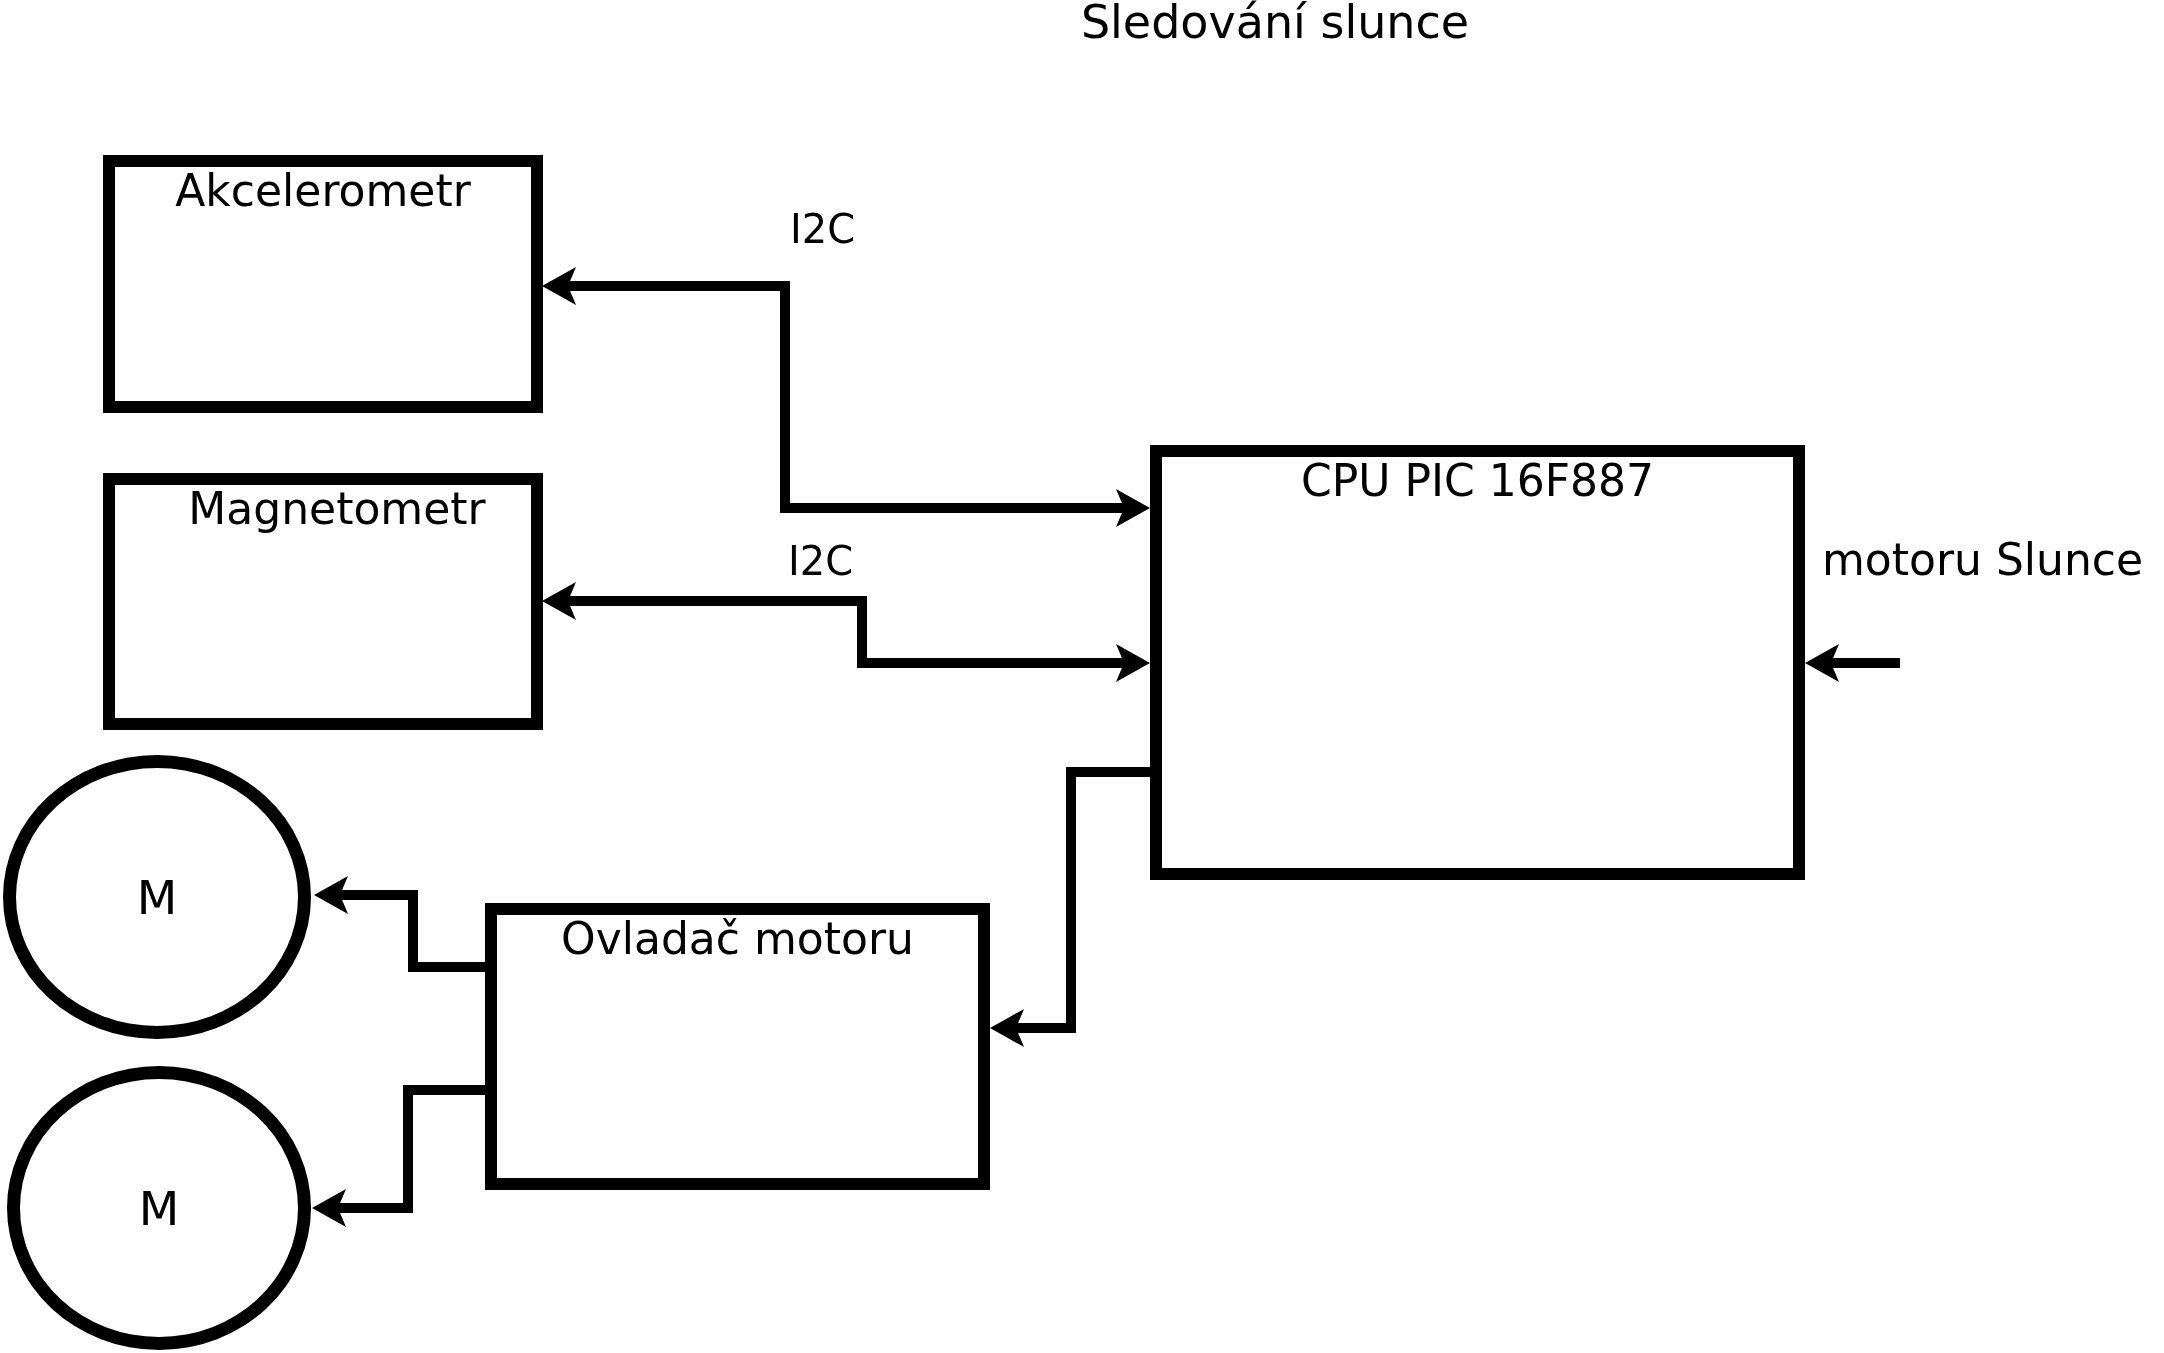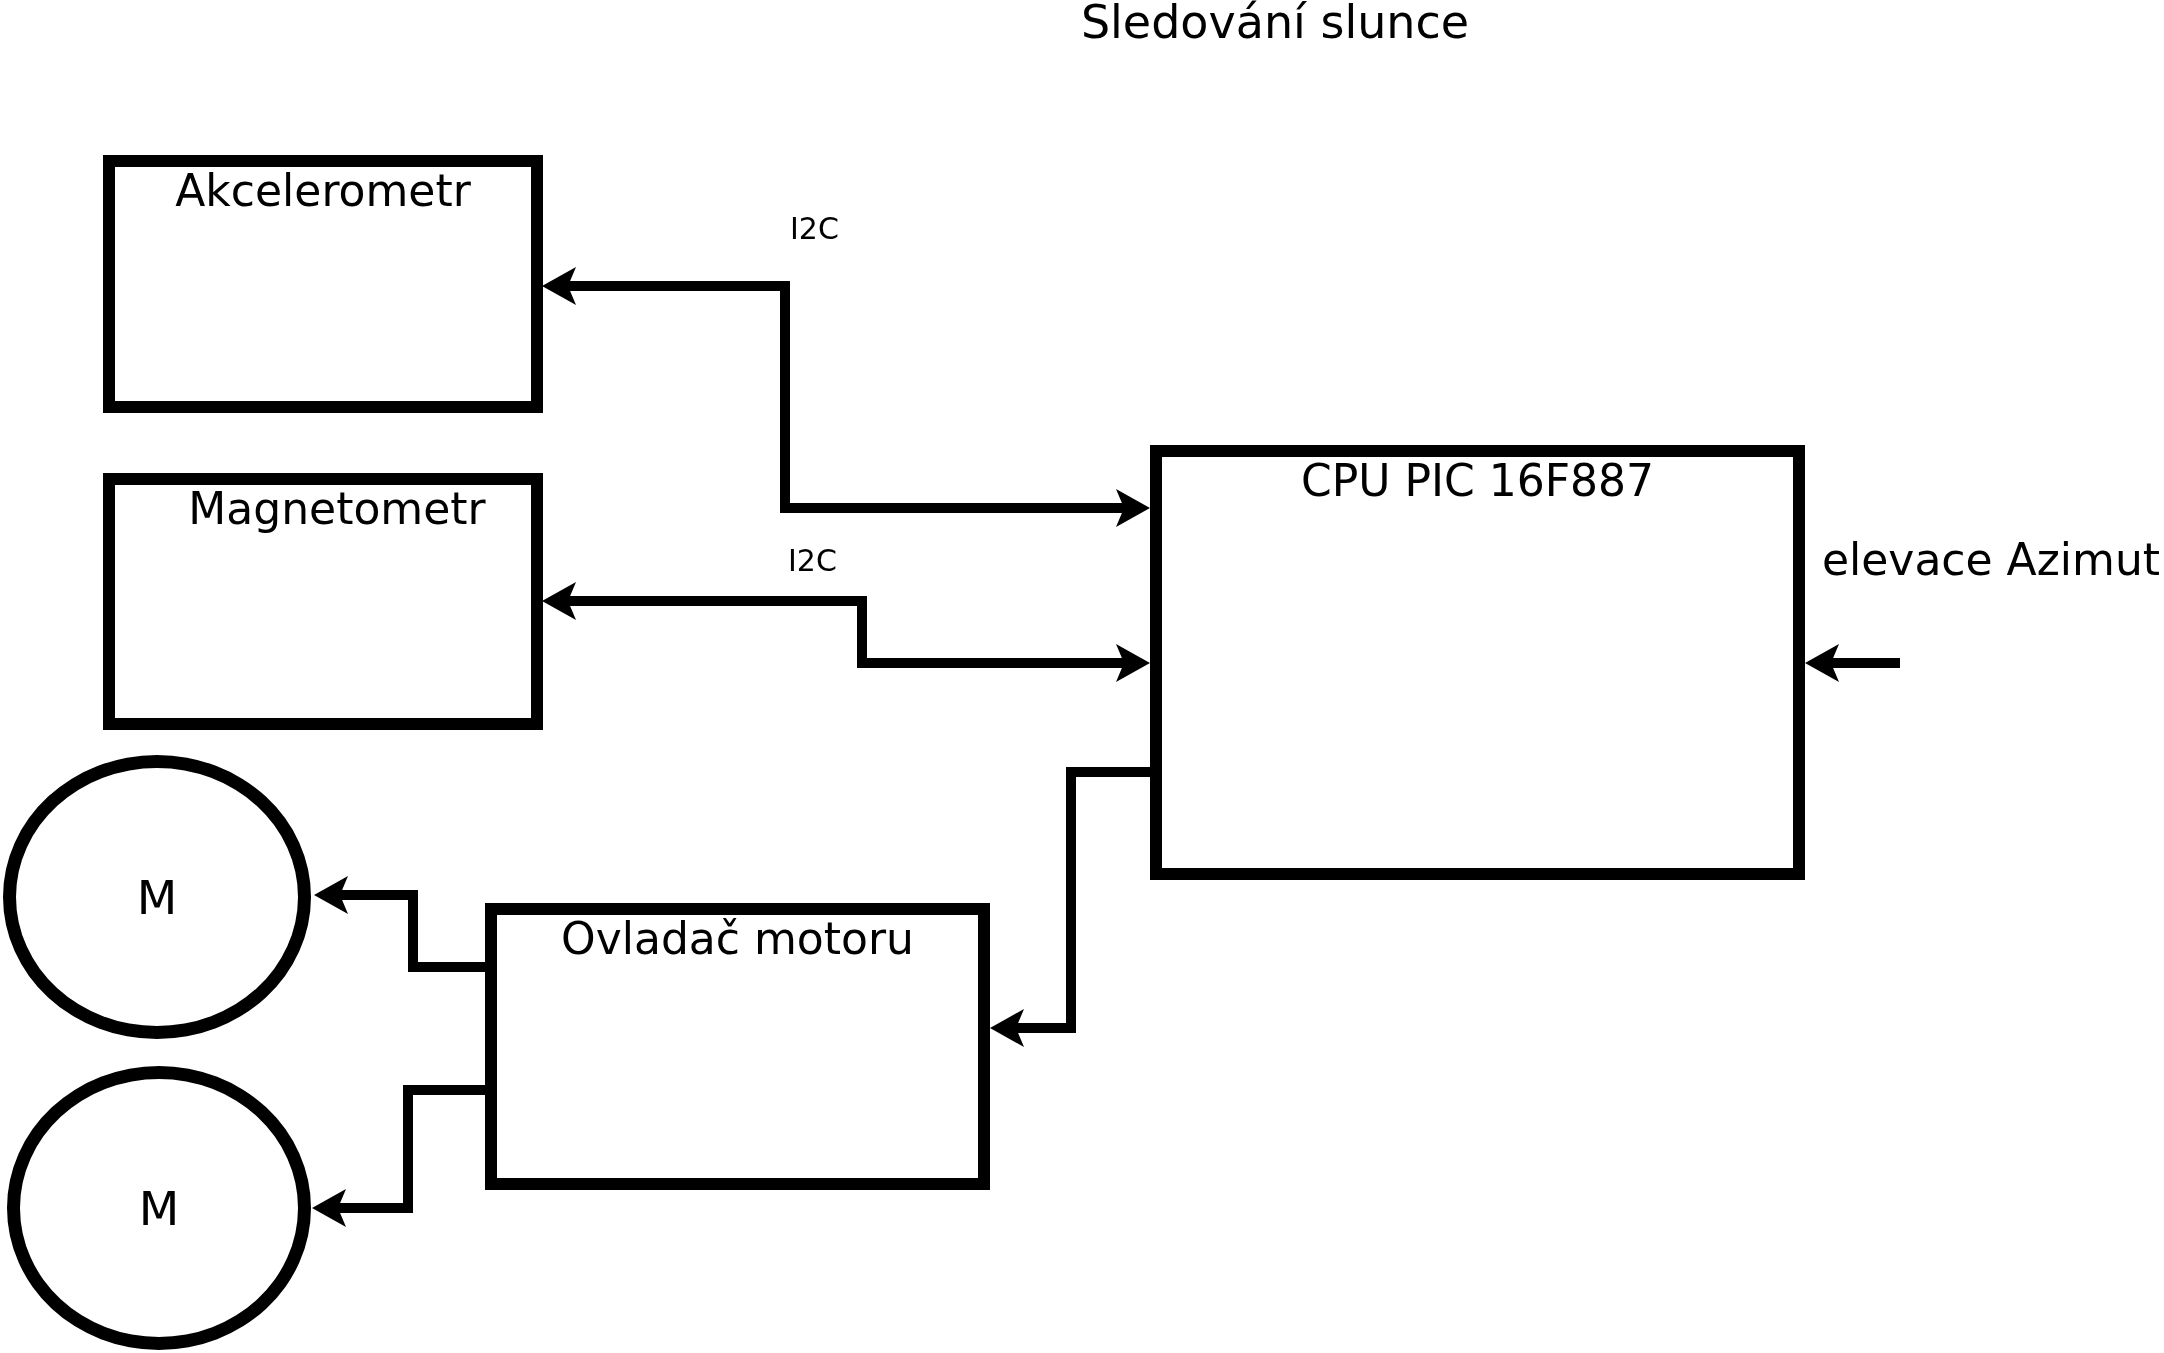--- a/index.html
+++ b/index.html
@@ -50,21 +50,21 @@
     top: -2px;
     left: 1275px;
     transform: translateX(-50%);
     font-size: 46px;
     line-height: 48px;
     white-space: nowrap;
     color: #000000;
   }
   .edge-label {
     position: absolute;
-    font-size: 30px;
+    font-size: 40px;
     line-height: 42px;
     white-space: nowrap;
     color: #000000;
   }
   .edge-label.i2c-1 { left: 790px; top: 208px; }
   .edge-label.i2c-2 { left: 788px; top: 540px; }
   .annotation {
     position: absolute;
     left: 1822px;
     top: 530px;
@@ -142,16 +142,16 @@
   </div>
 
   <div class="node-circle" style="left:7px; top:1066px; width:304px; height:284px;">
     <span class="motor-label">M</span>
   </div>
 
   <div class="edge-label i2c-1">I2C</div>
   <div class="edge-label i2c-2">I2C</div>
 
   <div class="annotation">
-    <div>elevace Azimut</div>
+    <div>motoru Slunce</div>
   </div>
 
 </div>
 
 </body></html>

